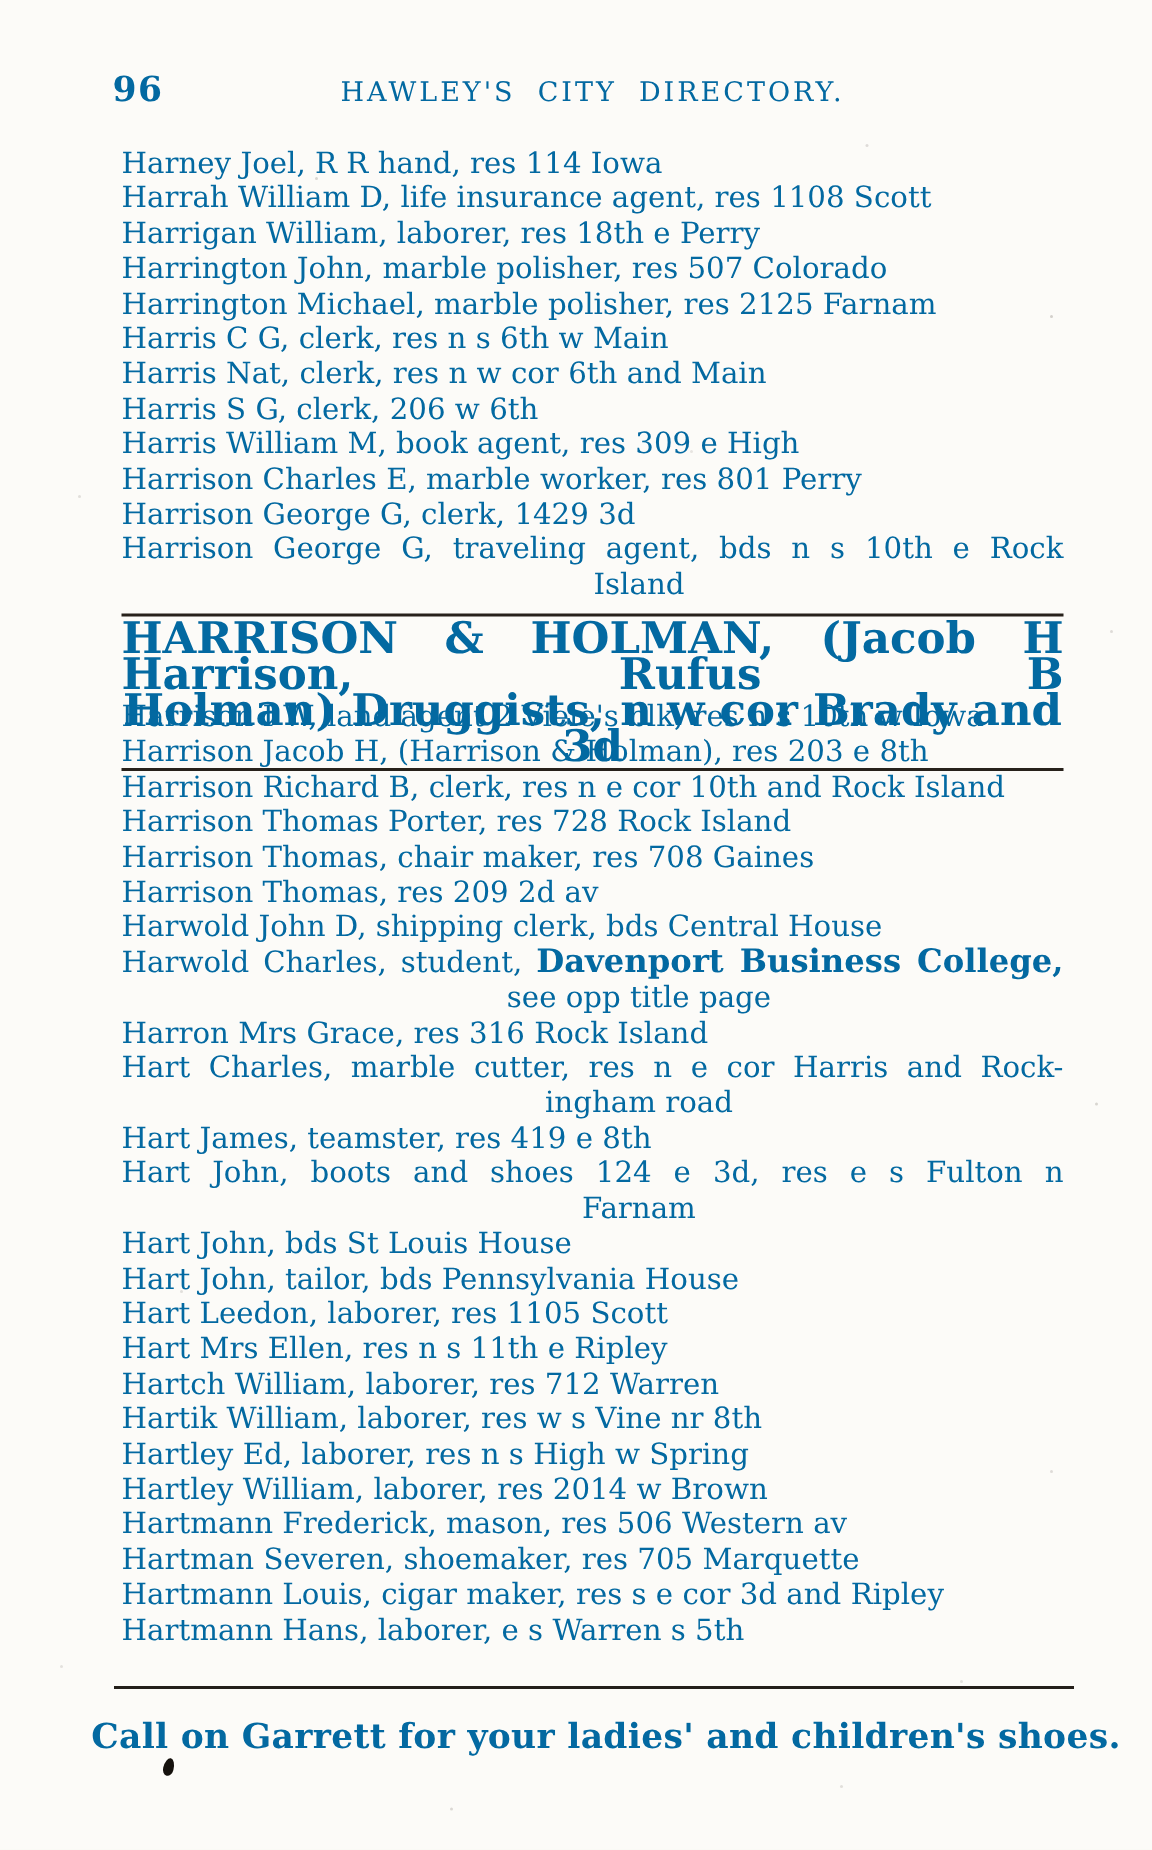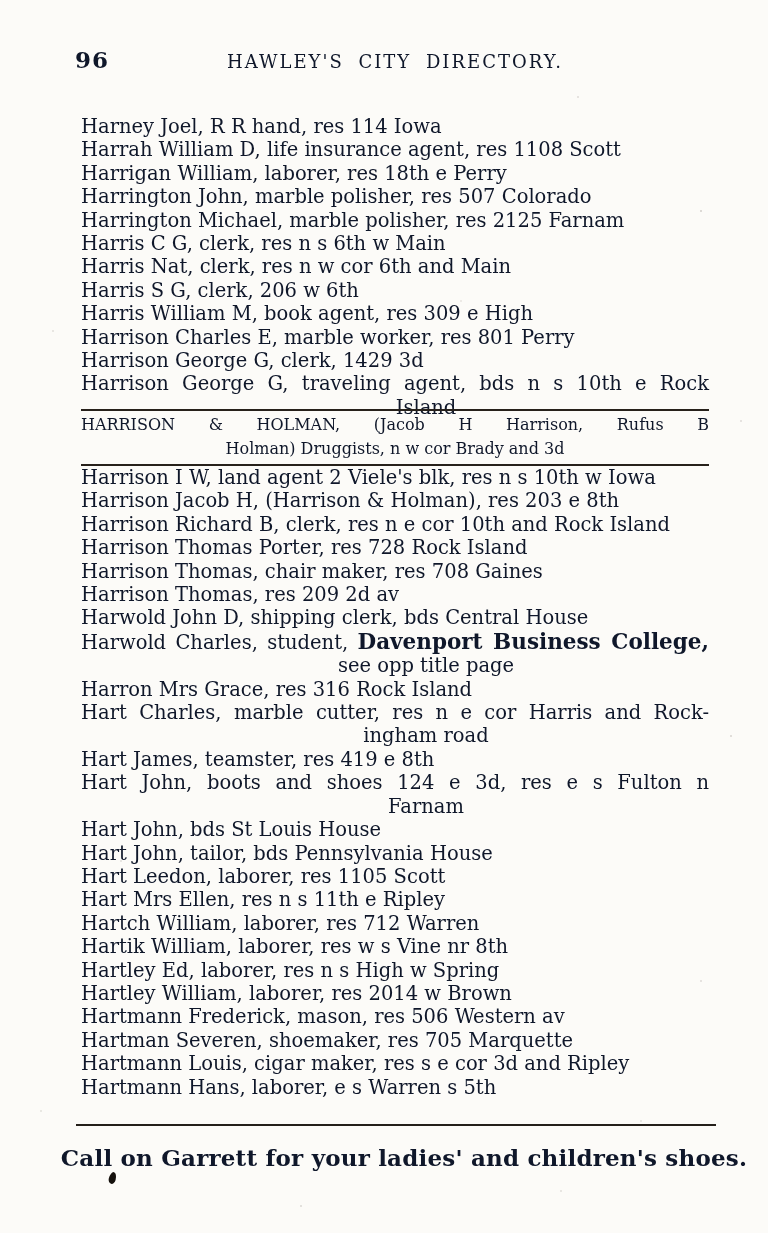--- a/index.html
+++ b/index.html
@@ -3,21 +3,21 @@
 <meta charset="utf-8">
 <style>
   html,body{margin:0;padding:0;}
   body{
     width:768px;height:1233px;
     font-family:"DejaVu Serif","Liberation Serif",serif;
     background:#f6f5f2;
   }
   .page{
     position:relative;width:768px;height:1233px;
-    background:#fcfbf8;color:#0f172a;overflow:hidden;
+    background:#fcfbf8;color:#0369a1;overflow:hidden;
   }
   
   .speckles{
     position:absolute;top:0;left:0;width:2px;height:2px;border-radius:50%;
     background:transparent;
     box-shadow:
       210px 118px 0 0 rgba(90,80,70,.22),
       577px 96px 0 0 rgba(90,80,70,.18),
       700px 210px 0 0 rgba(90,80,70,.25),
       740px 420px 0 0 rgba(90,80,70,.18),
@@ -38,31 +38,31 @@
     font-size:23px;font-weight:bold;letter-spacing:1px;
   }
   .title{
     position:absolute;left:0;right:0;top:5px;text-align:center;
     font-size:18px;font-weight:normal;letter-spacing:2px;word-spacing:7px;
   }
   .entries{
     position:absolute;left:81px;width:628px;
     font-size:19.5px;line-height:23.4px;
   }
-  .entries-top{top:97px;margin-top:18px;}
+  .entries-top{top:97px;}
   .entries-bottom{top:466px;}
   .entry-line1{padding-left:62px;text-indent:-62px;}
   .entry-line1.justified{text-align:justify;text-align-last:justify;}
   .entry-cont{padding-left:62px;text-align:center;}
   .inline-bold{font-weight:bold;font-size:21.5px;}
   .ad-heading{
     position:absolute;top:409px;left:81px;width:628px;
     border-top:2px solid #27211b;border-bottom:2px solid #27211b;
     padding:2px 0 3px;
-    font-weight:normal;font-size:16px;line-height:24px;
+    font-weight:bold;font-size:29px;line-height:24px;
   }
   .ad-line1{text-align:justify;text-align-last:justify;}
   .ad-line2{text-align:center;}
   .footer-rule{
     position:absolute;top:1124px;left:76px;width:640px;height:2px;
     background:#241f1a;
   }
   .footer-ad{
     position:absolute;top:1144px;left:0;width:768px;text-align:center;
     font-size:23px;font-weight:bold;letter-spacing:.2px;padding-left:20px;

